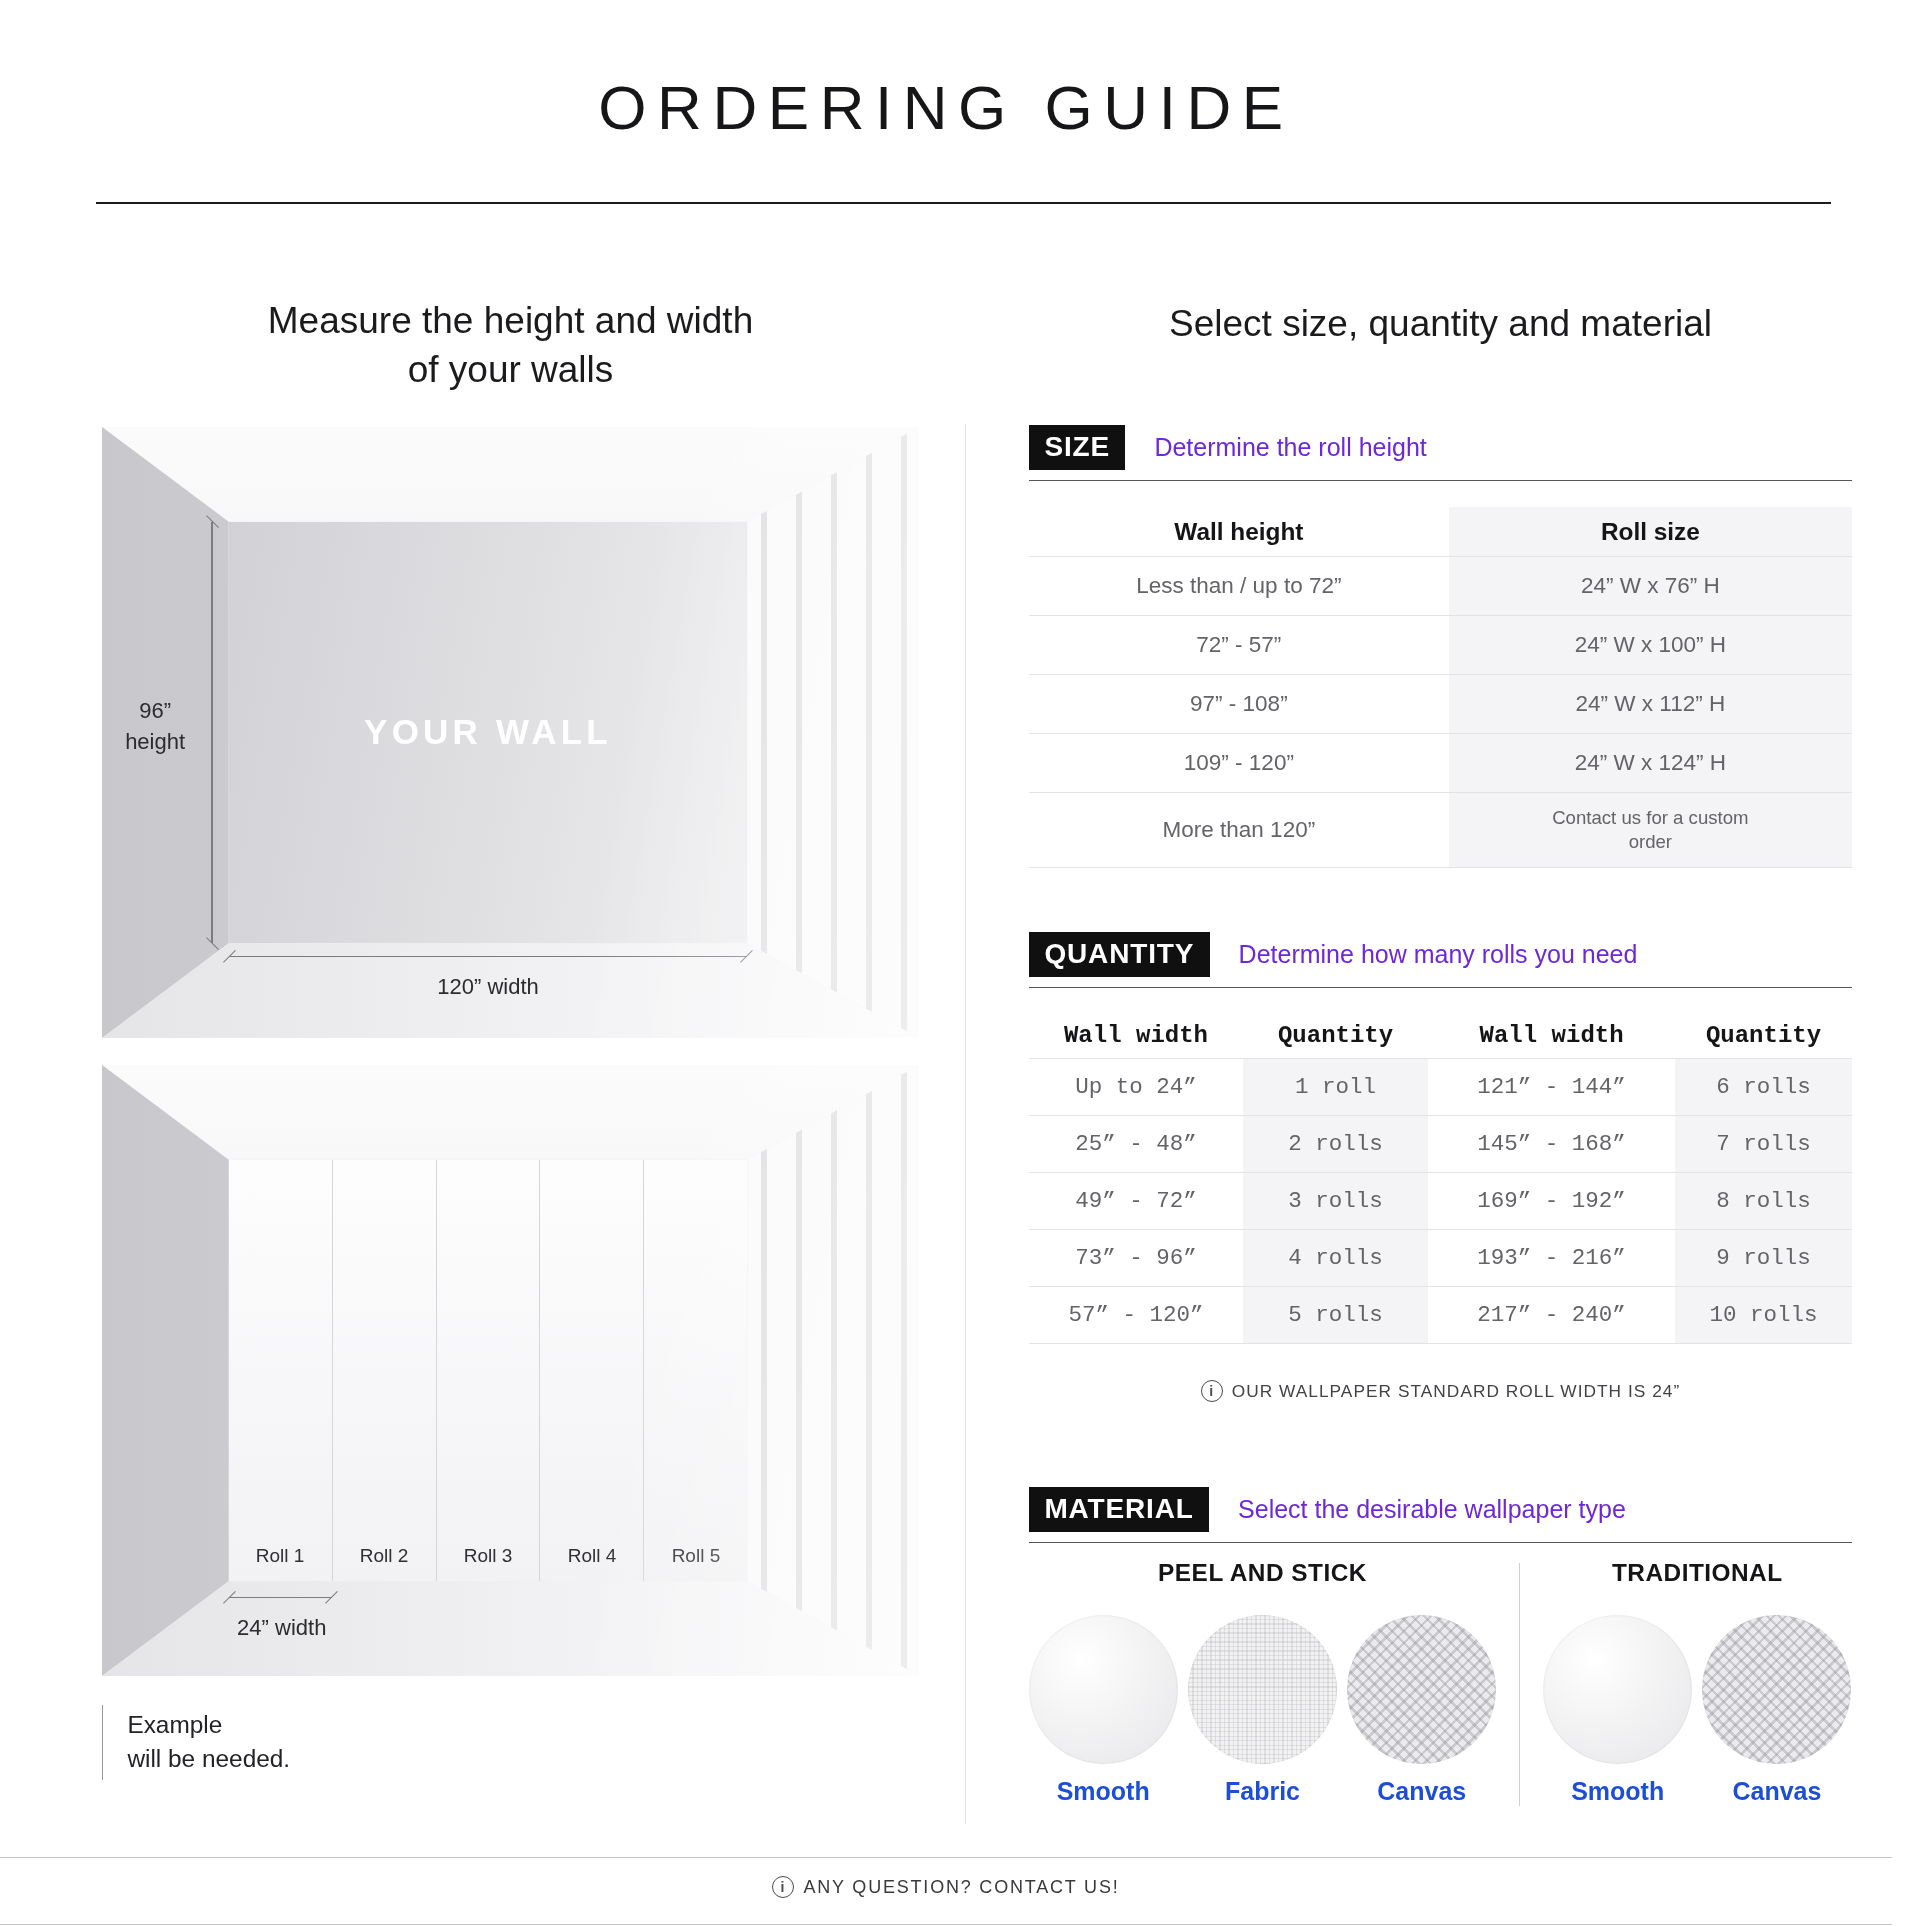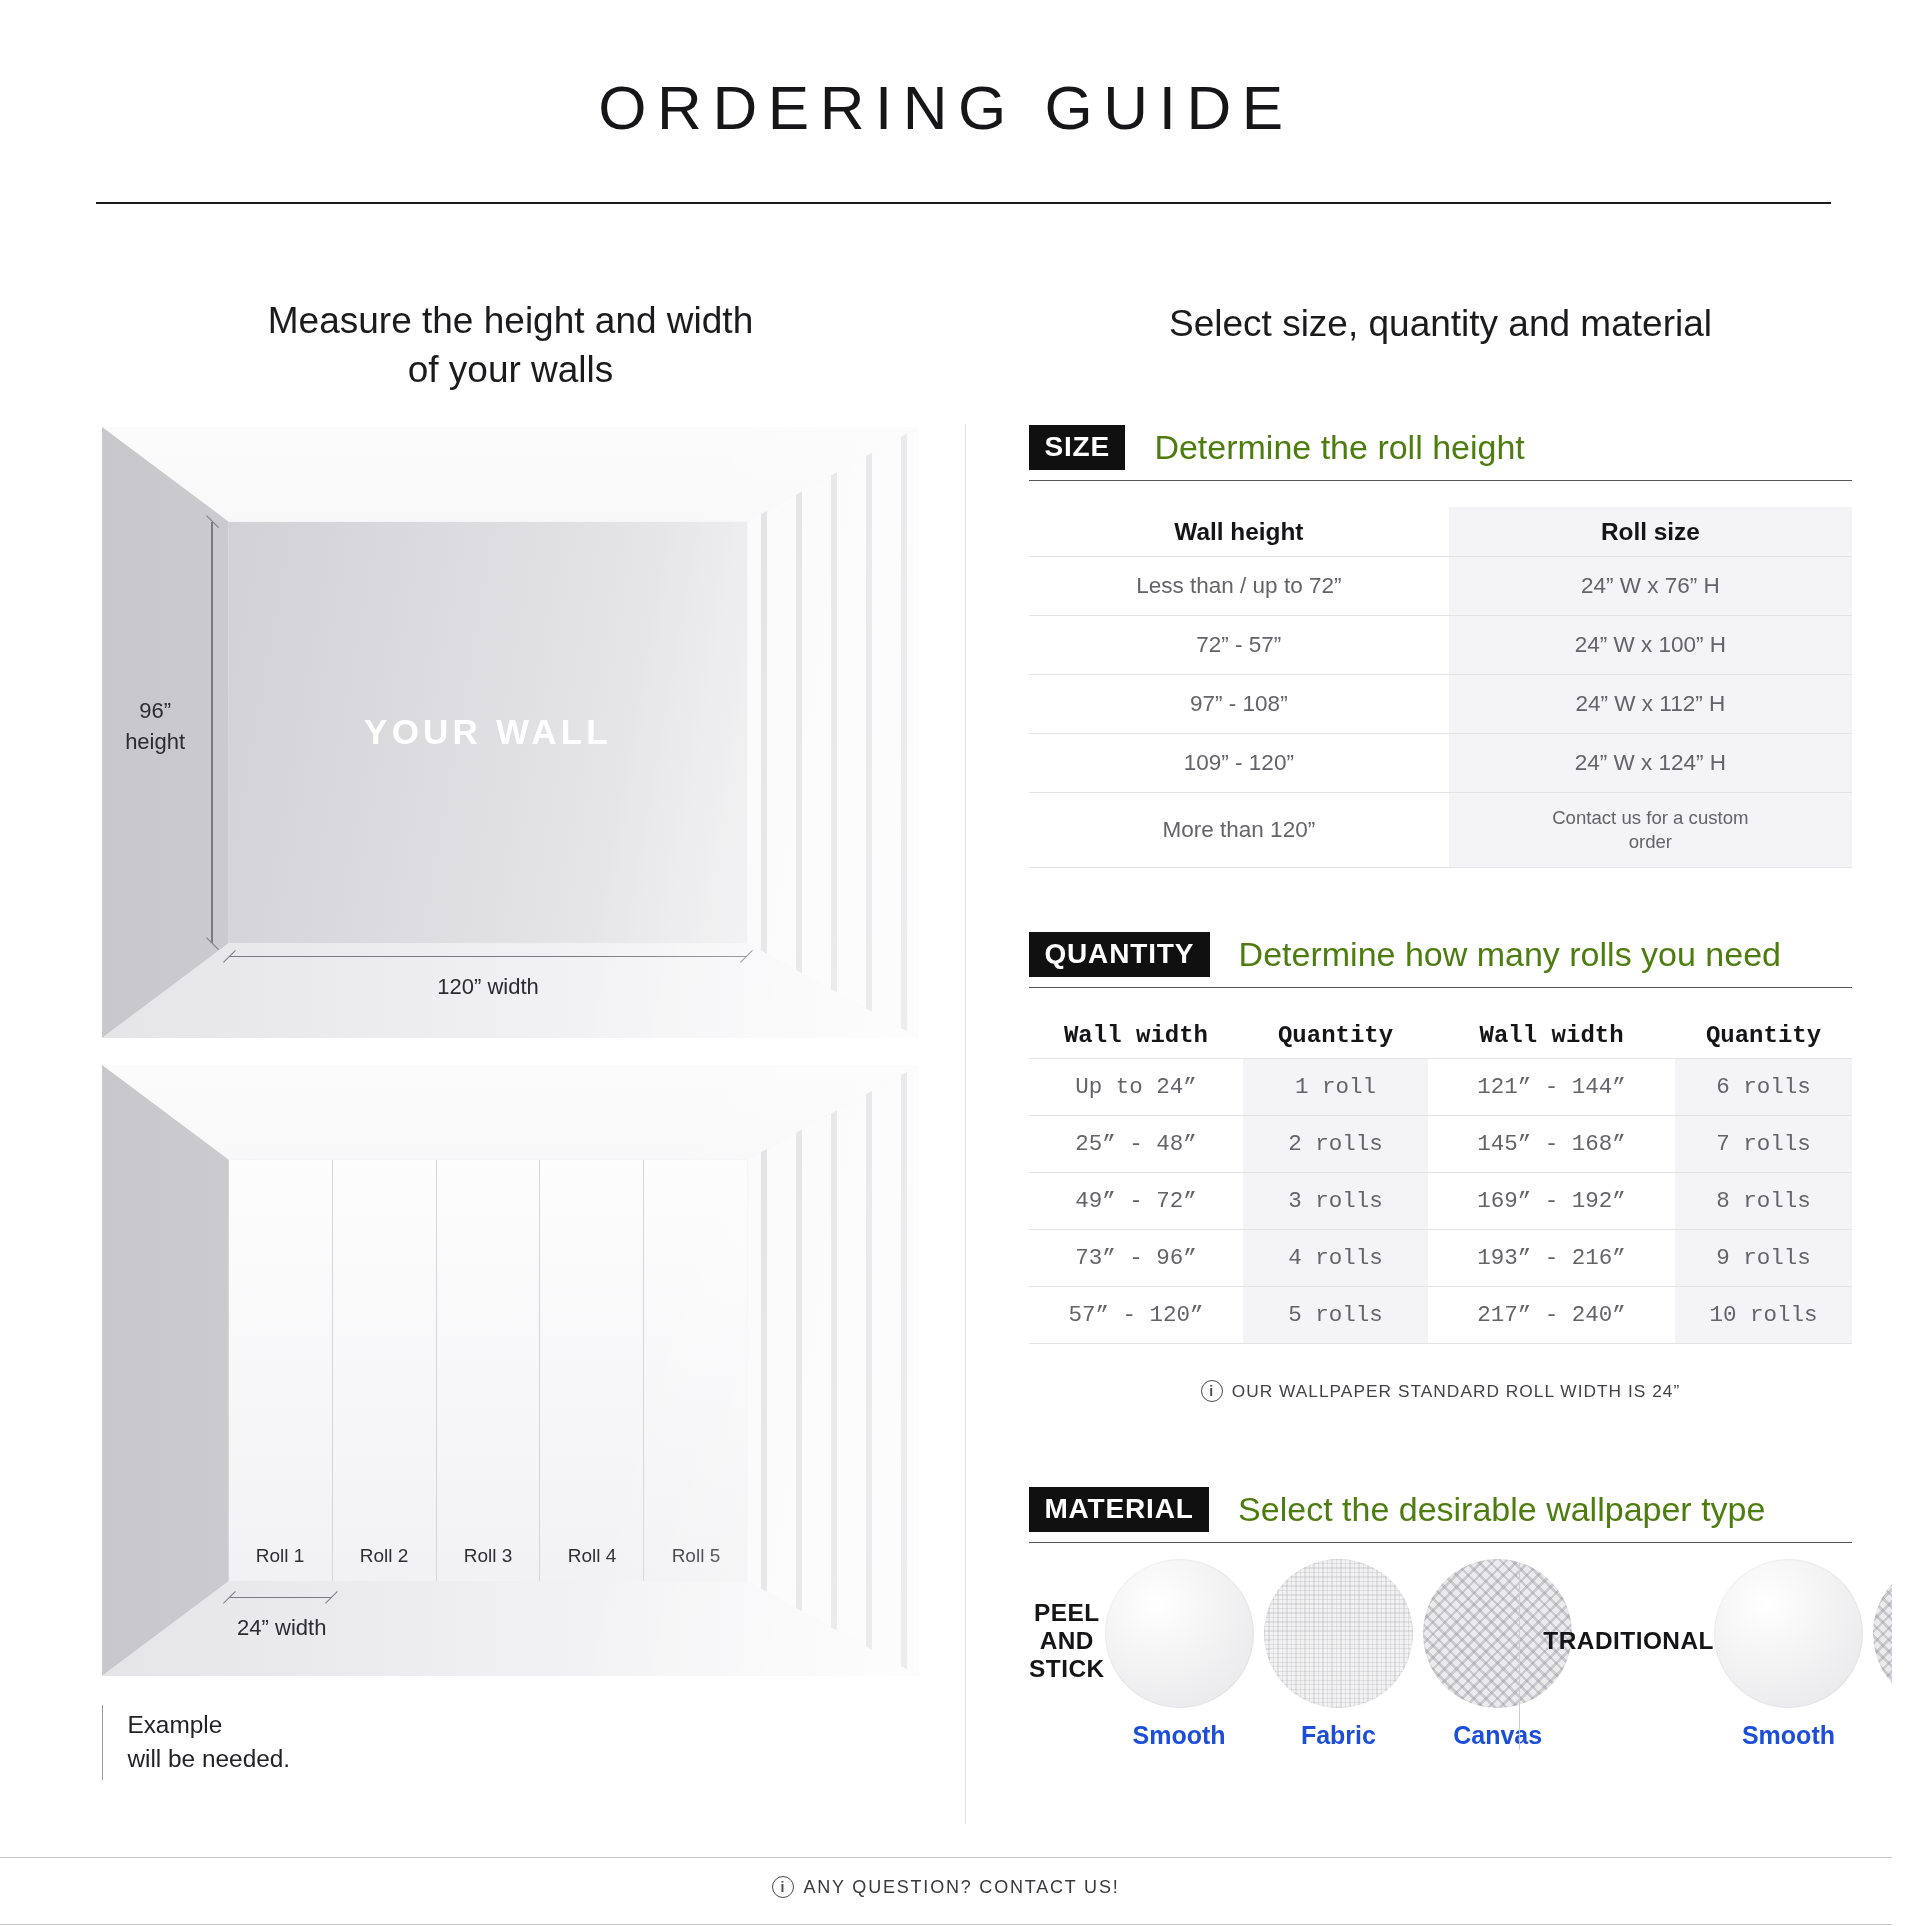--- a/index.html
+++ b/index.html
@@ -68,21 +68,21 @@
   .right-heading { position:absolute; top:303px; left:1029px; width:823px; margin:0; text-align:center;
     font-size:37px; font-weight:500; color:#1b1b1d; }
 
   .sec-head { position:absolute; left:1029px; width:823px; display:flex; align-items:center; gap:29px;
     border-bottom:1.9px solid #55555a; padding-bottom:10.3px; box-sizing:border-box; }
   .size-head { top:425px; }
   .qty-head  { top:932px; }
   .mat-head  { top:1487px; }
   .badge { background:#101010; color:#ffffff; font-weight:700; font-size:28px; line-height:1;
     padding:8.3px 15.4px; letter-spacing:0.03em; }
-  .sec-title { font-size:34px; color:#4d7c0f; }
+  .sec-title { font-size:25px; color:#6d28d9; }
 
   .size-table { position:absolute; top:507px; left:1029px; width:823px; }
   .srow { display:flex; border-bottom:1.3px solid #e3e3e6; }
   .srow .c1 { flex:0 0 51%; display:flex; align-items:center; justify-content:center; text-align:center; }
   .srow .c2 { flex:0 0 49%; display:flex; align-items:center; justify-content:center; text-align:center;
     background:#f4f4f6; box-sizing:border-box; }
   .shead .c1,.shead .c2 { font-weight:700; font-size:24.4px; color:#151517; height:49px; }
   .srow:not(.shead) .c1,.srow:not(.shead) .c2 { height:58px; font-size:22.5px; color:#636368; }
   .srow.last .c1,.srow.last .c2 { height:74px; }
   .srow.last .c2 { font-size:18.6px; line-height:1.3; padding:0 90px; }
@@ -96,21 +96,21 @@
   .qrow:not(.qhead) > div { height:56px; font-size:22.5px; color:#636368; }
   .qrow:not(.qhead) .q2, .qrow:not(.qhead) .q4 { background:#f4f4f6; }
 
   .qty-note { position:absolute; top:1380px; left:1029px; width:823px; display:flex; align-items:center;
     justify-content:center; gap:9px; font-size:17.3px; letter-spacing:0.06em; color:#424246; }
   .info-circle { width:22px; height:22px; border:1.3px solid #4a4a4f; border-radius:50%; box-sizing:border-box;
     display:inline-flex; align-items:center; justify-content:center; font-size:14px; font-weight:700;
     color:#4a4a4f; flex:0 0 auto; }
 
   .mat-groups { position:absolute; top:1559px; left:1029px; width:823px; display:flex; }
-  .mat-group { display:flex; flex-direction:row; align-items:center; }
+  .mat-group { display:flex; flex-direction:column; align-items:center; }
   .g1 { width:467px; } .g2 { width:308px; }
   .mat-divider { width:1.3px; background:#cfcfd3; margin:3.9px 23px 0 23px; align-self:stretch; }
   .mat-title { font-weight:700; font-size:24.4px; letter-spacing:0.02em; color:#151517;
     text-align:center; margin-bottom:28px; }
   .swatches { display:flex; gap:10.3px; }
   .swatch { display:flex; flex-direction:column; align-items:center; }
   .circle { width:149px; height:149px; border-radius:50%; box-shadow:inset 0 0 0 1.3px rgba(0,0,0,0.03); }
   .tex-smooth { background:radial-gradient(circle at 35% 30%, #ffffff 0%, #f3f3f4 45%, #e6e6e9 100%); }
   .tex-fabric { background-color:#f2f2f3;
     background-image:repeating-linear-gradient(0deg, rgba(175,175,182,0.28) 0 1.3px, transparent 1.3px 4.5px),

